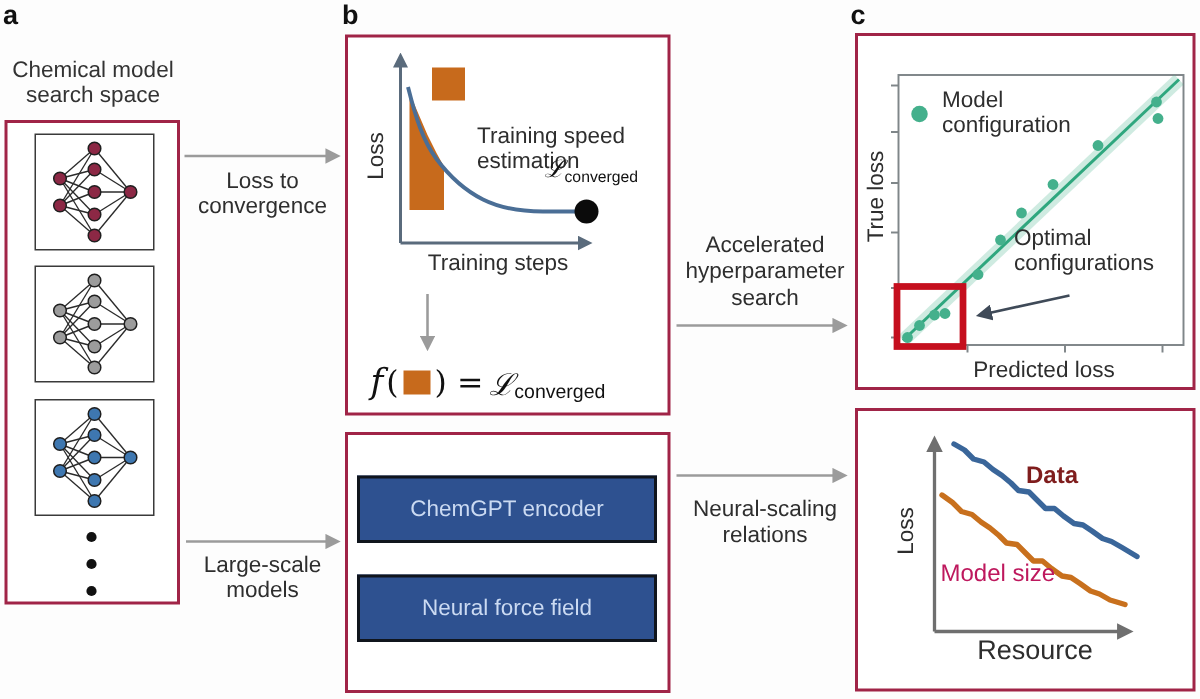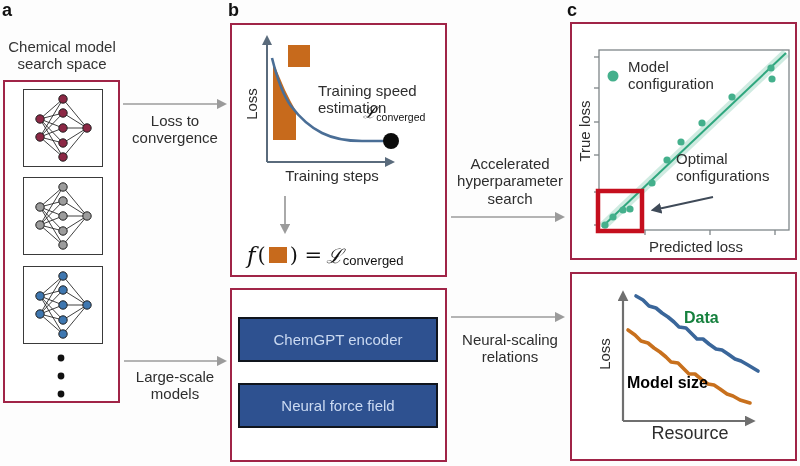--- a/index.html
+++ b/index.html
@@ -17,22 +17,22 @@
   .script{font-family:"DejaVu Serif",serif;font-style:italic;}
   .sub{font-size:10.5px;vertical-align:-3px;}
   .converged-lbl{position:absolute;white-space:nowrap;color:#111;}
   .formula{position:absolute;display:flex;align-items:center;color:#111;}
   .formula .f{font-family:"DejaVu Serif",serif;font-style:italic;font-size:23px;margin-right:2px;}
   .formula .paren{font-family:"DejaVu Serif",serif;font-size:21px;}
   .formula .sq{display:inline-block;width:18px;height:16px;background:#c76a1c;margin:0 3px;}
   .formula .L{font-family:"DejaVu Serif",serif;font-style:italic;font-size:20px;margin-left:4px;}
   .formula .fsub{font-size:13px;align-self:flex-end;padding-bottom:1px;}
   .nn-red{color:#8c2845;} .nn-gray{color:#9c9c9c;} .nn-blue{color:#3e77b0;}
-  .data-lbl{position:absolute;font-size:16px;font-weight:bold;color:#15803d;}
-  .model-lbl{position:absolute;font-size:16px;font-weight:bold;color:#000000;}
+  .data-lbl{position:absolute;font-size:16px;font-weight:bold;color:#7f1d1d;}
+  .model-lbl{position:absolute;font-size:16px;font-weight:normal;color:#be185d;}
 </style>
 </head>
 <body>
 
 <div class="fig">
 
   <div class="panel-label" style="left:2px;top:0px;">a</div>
   <div class="panel-label" style="left:228px;top:0px;">b</div>
   <div class="panel-label" style="left:567px;top:0px;">c</div>
 

